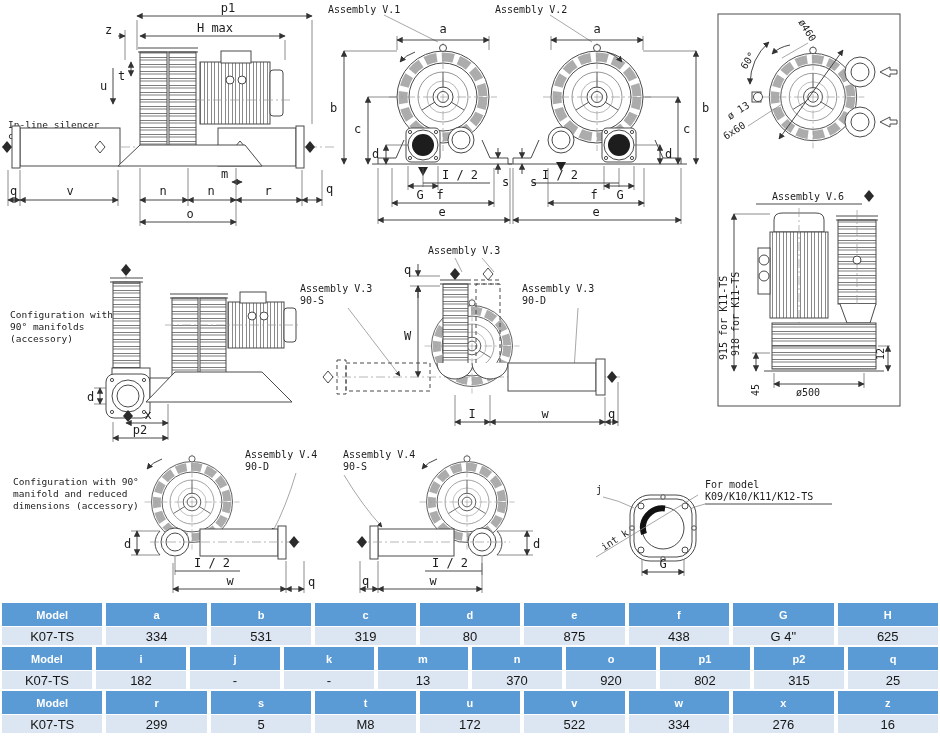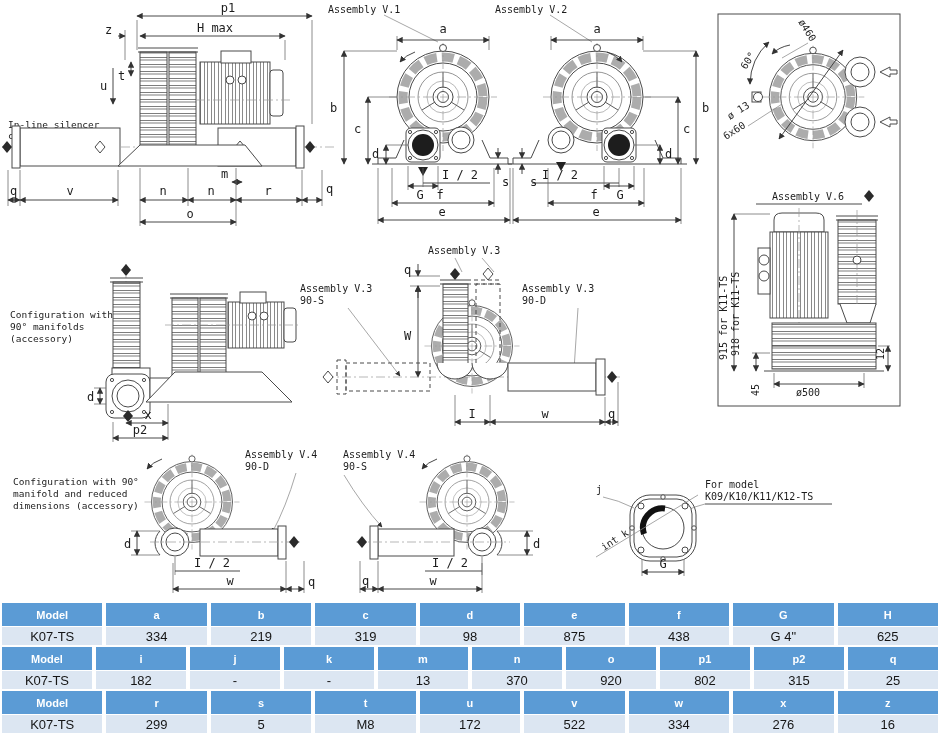--- a/index.html
+++ b/index.html
@@ -487,23 +487,23 @@
       <th>c</th>
       <th>d</th>
       <th>e</th>
       <th>f</th>
       <th>G</th>
       <th>H</th>
     </tr>
     <tr>
       <td>K07-TS</td>
       <td>334</td>
-      <td>219</td>
+      <td>531</td>
       <td>319</td>
-      <td>98</td>
+      <td>80</td>
       <td>875</td>
       <td>438</td>
       <td>G 4"</td>
       <td>625</td>
     </tr>
   </tbody>
     </table>
   <table class="dim-table">
     <tbody>
         <tr>

